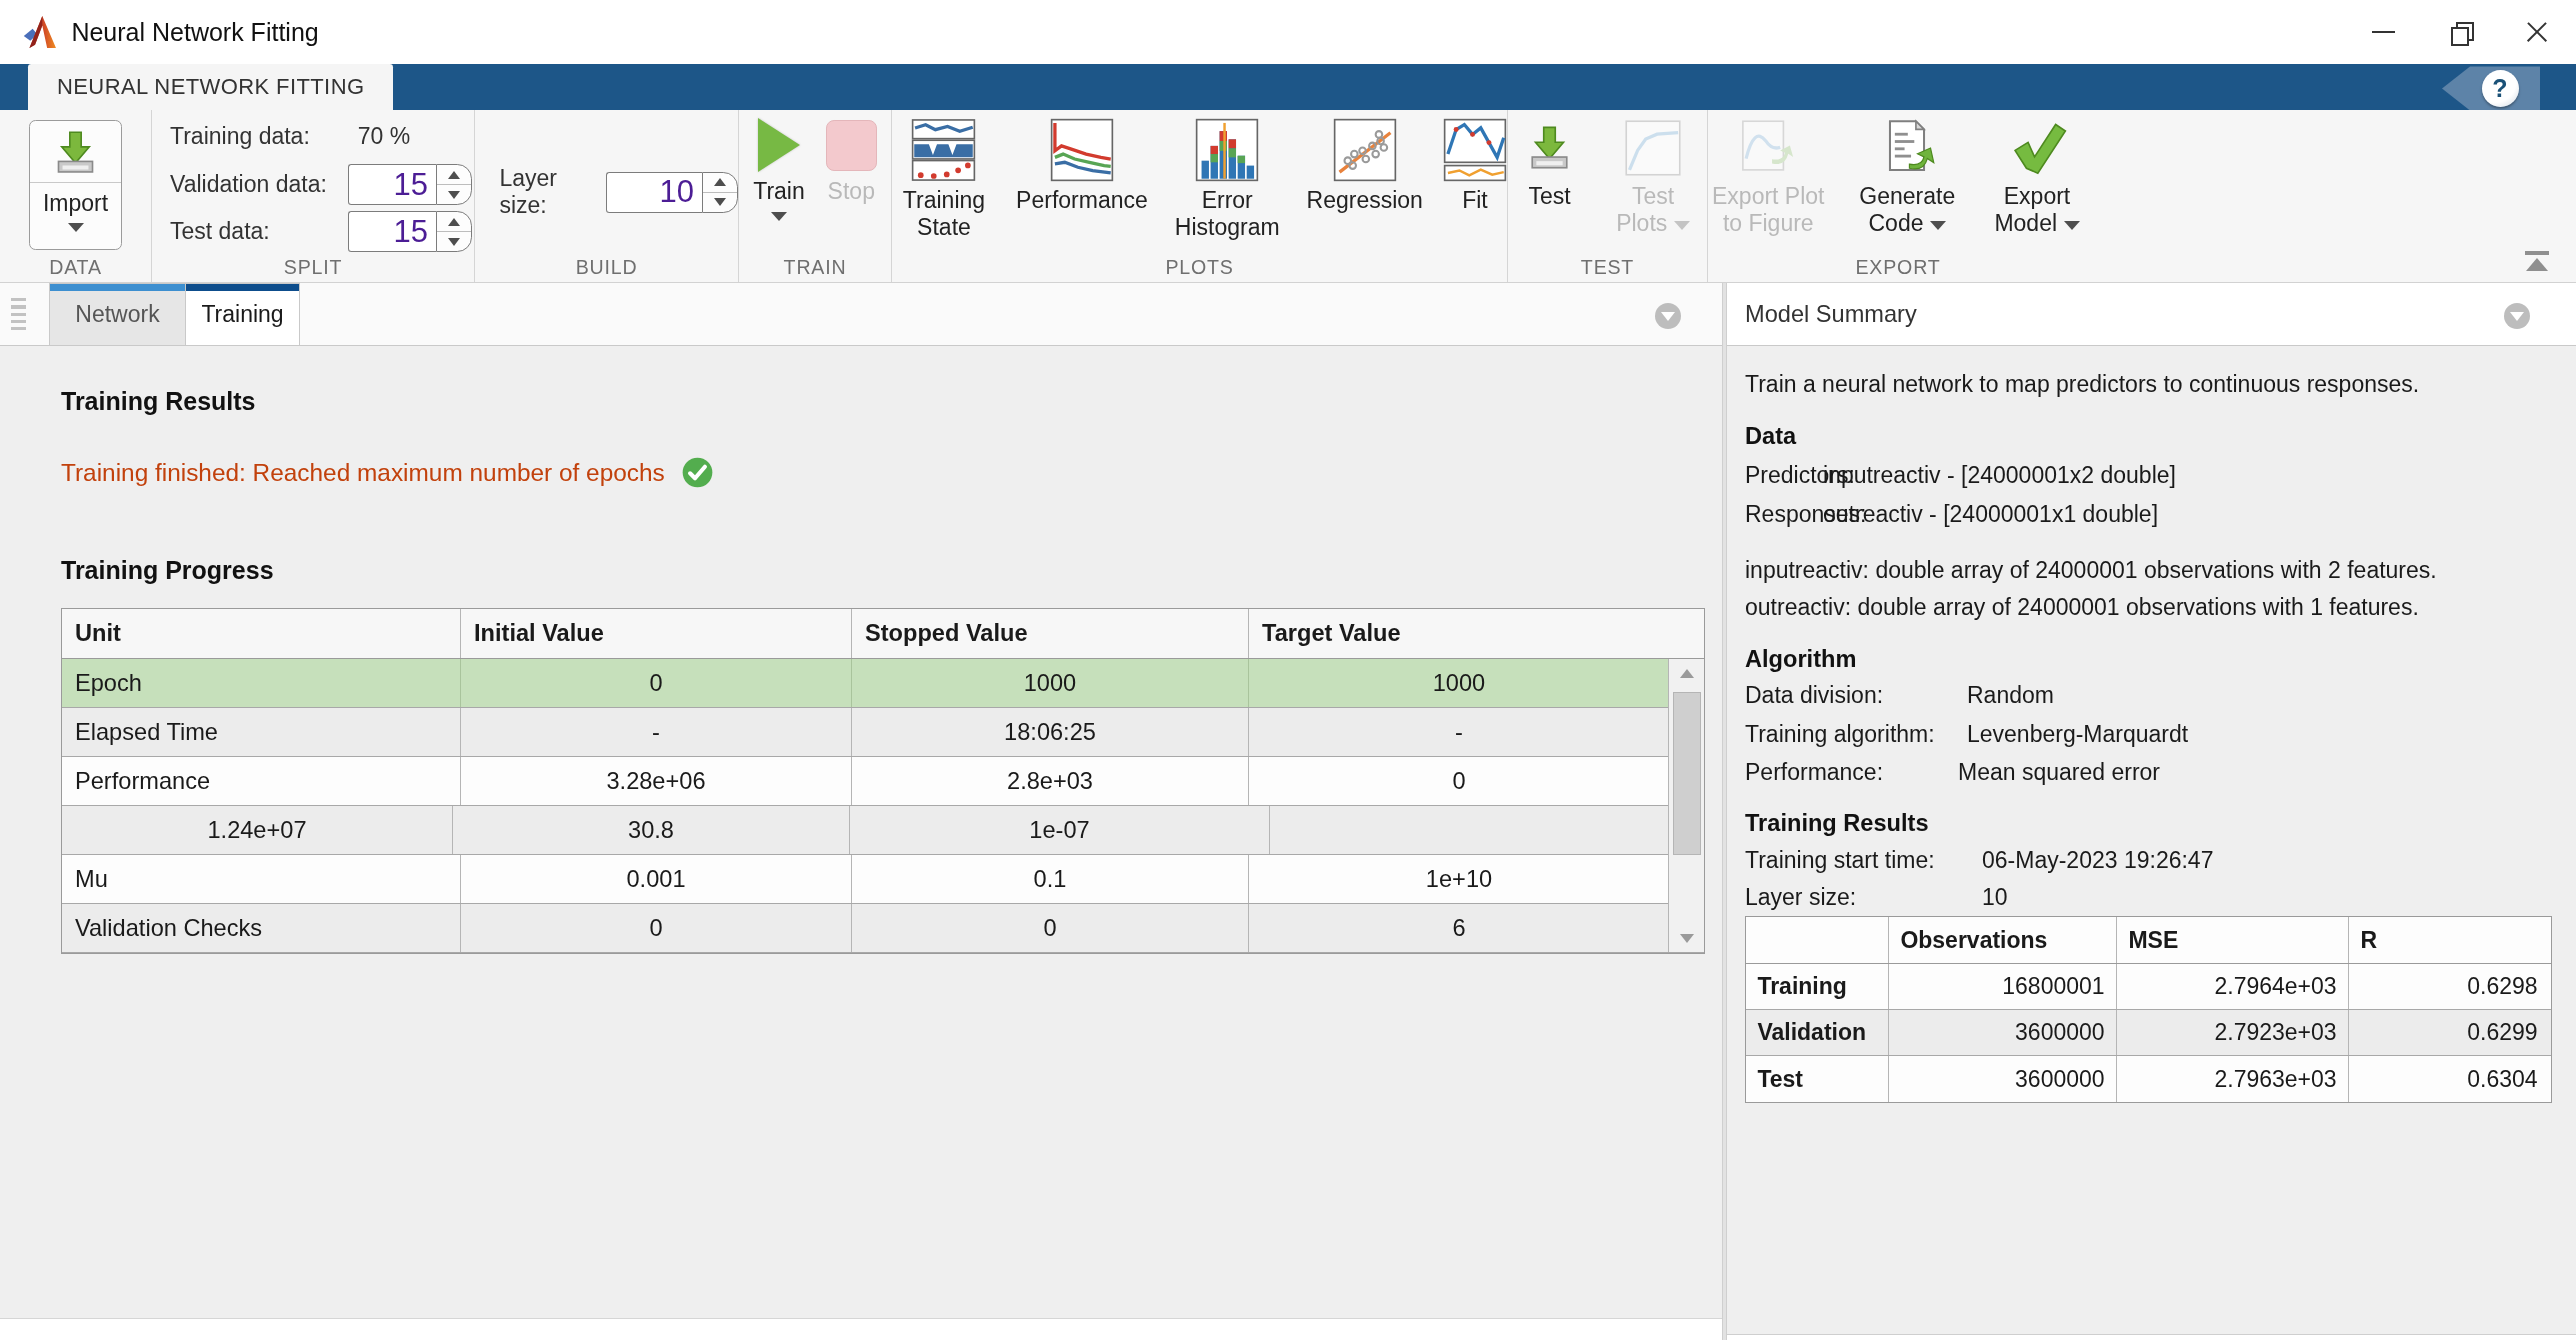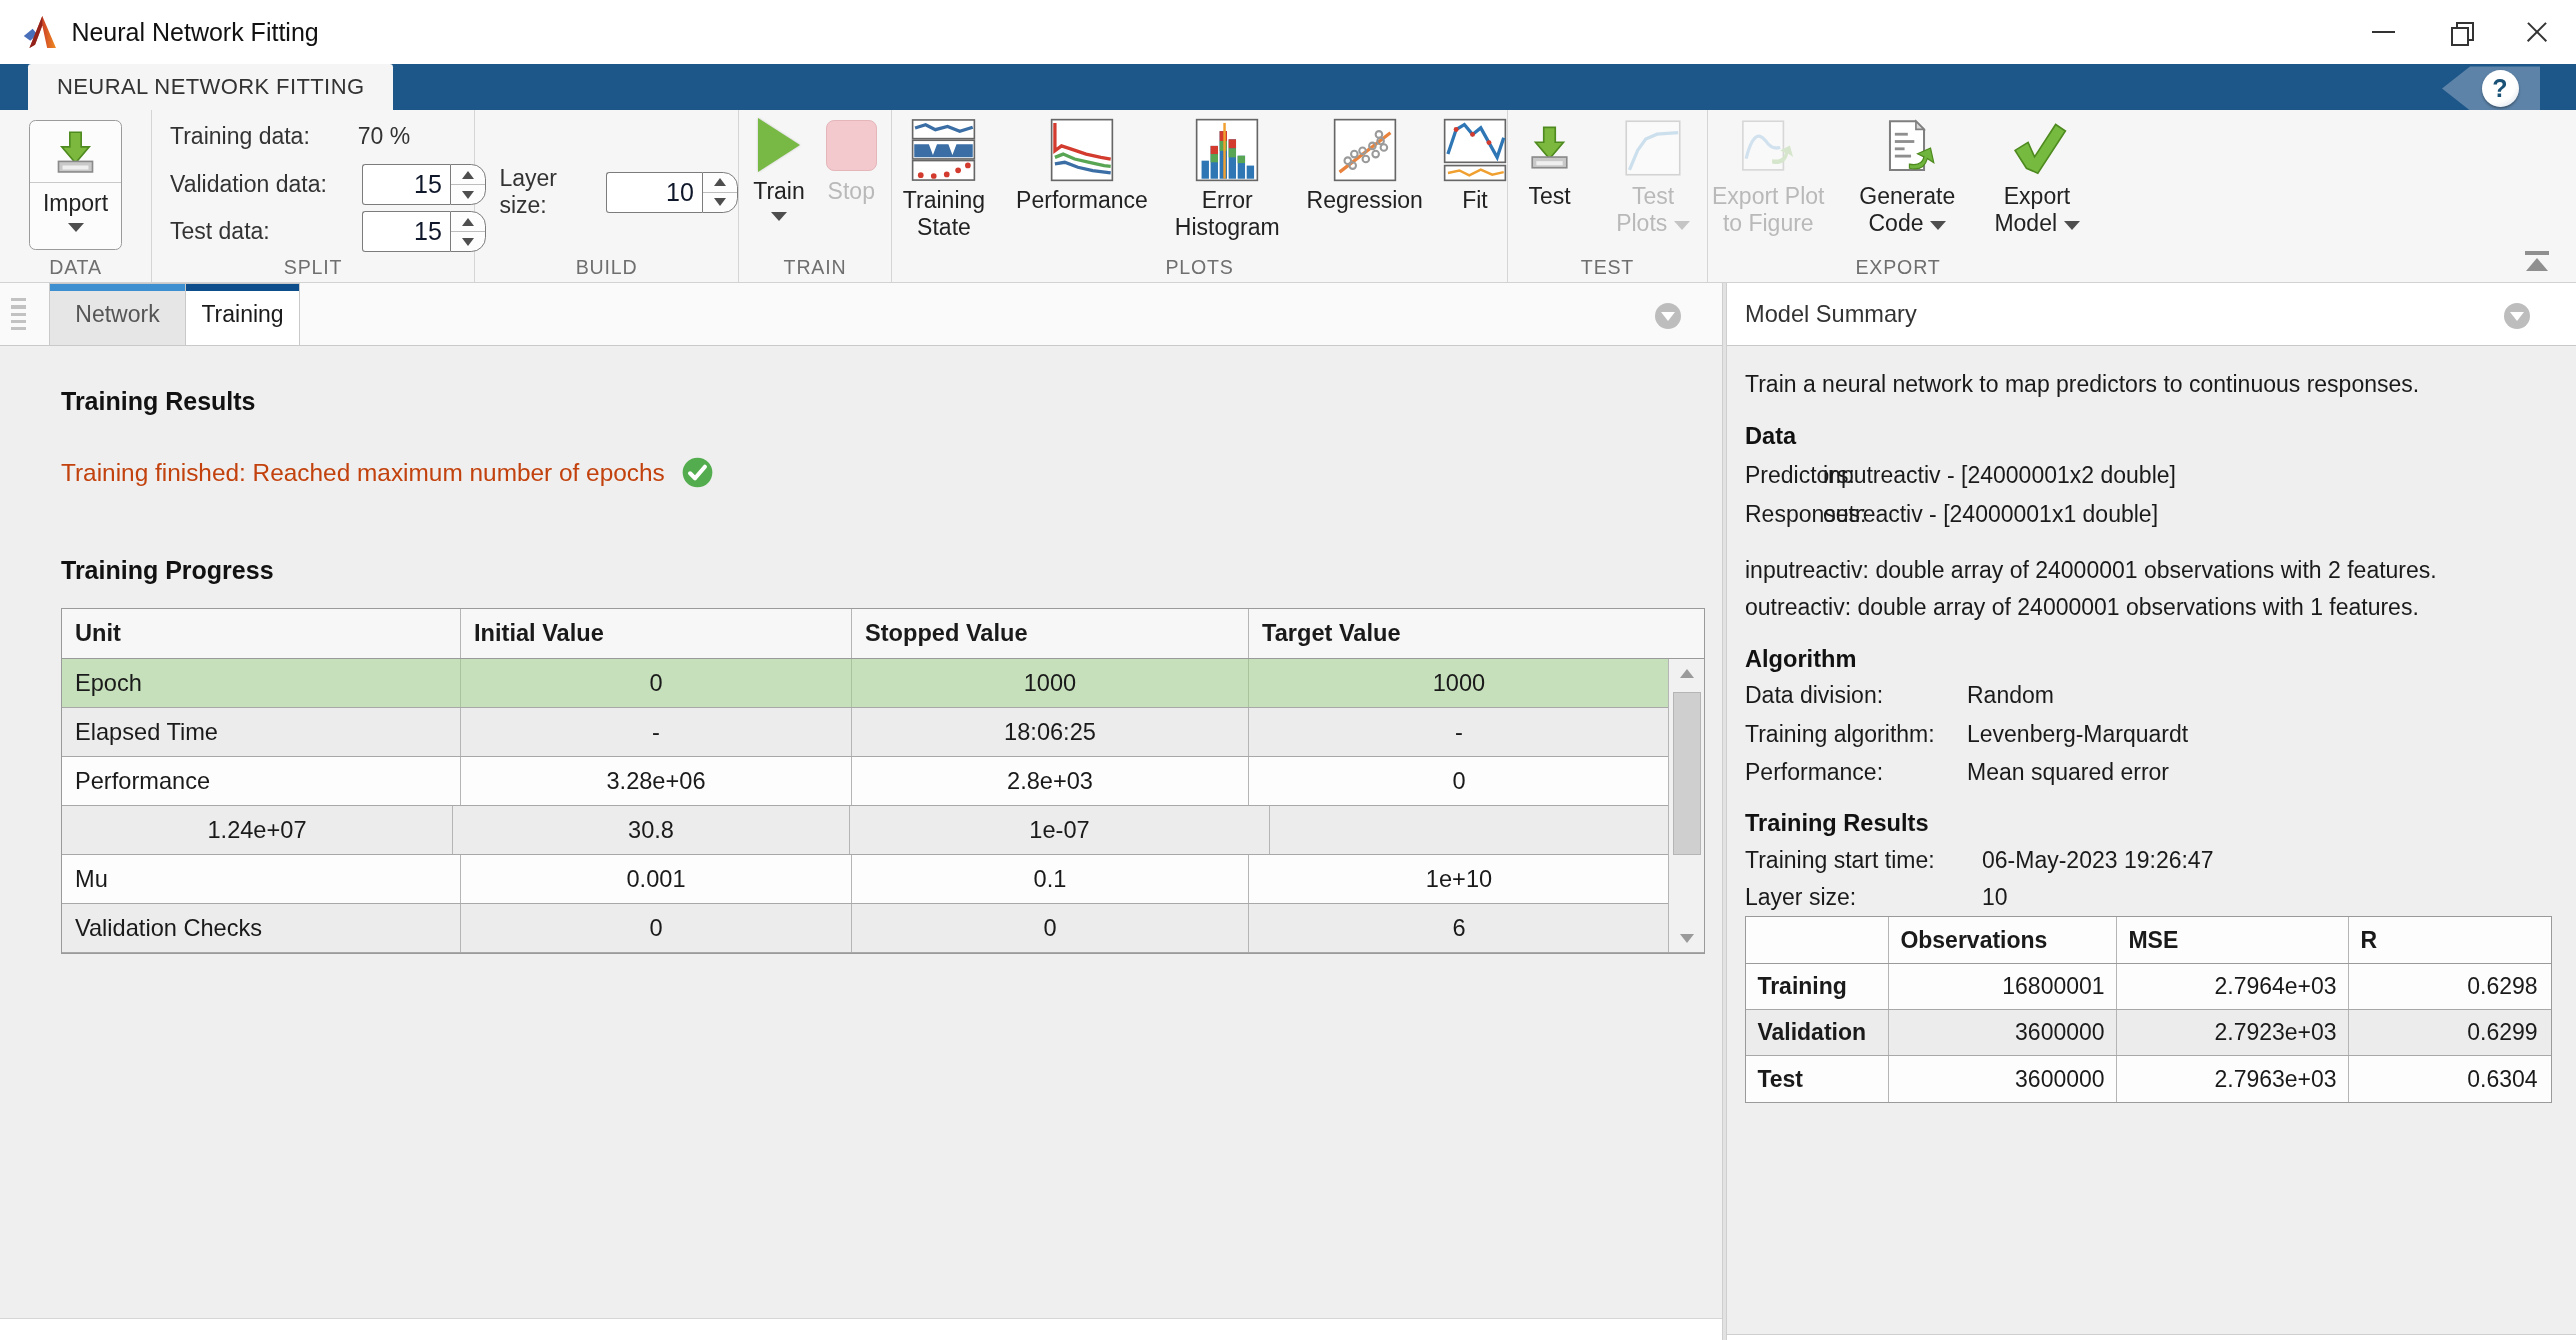--- a/index.html
+++ b/index.html
@@ -39,21 +39,21 @@
   .import-btn .ic { margin-top:8.1px; }
   .import-btn .import-divider { width:100%; height:0.8px; background:#c9c9c9; margin-top:6.5px; }
   .import-btn .lbl { font-size:23px; color:#222; margin-top:6.5px; }
 
   .sec-split { width:323px; }
   .split-row { position:absolute; left:18px; display:flex; align-items:center; }
   .split-label { font-size:23px; color:#333; }
   .plain-val { font-size:23px; color:#333; }
 
   .spinner { display:flex; height:41px; }
-  .spin-input { width:88px; height:41px; border:0.8px solid #7c7c7c; border-right:none; border-radius:3.3px 0 0 3.3px; background:#fff; font-size:25px; text-align:right; padding-right:8.1px; font-family:inherit; color:#0f172a;margin-left:14px; }
+  .spin-input { width:88px; height:41px; border:0.8px solid #7c7c7c; border-right:none; border-radius:3.3px 0 0 3.3px; background:#fff; font-size:31px; text-align:right; padding-right:8.1px; font-family:inherit; color:#4c1d95; }
   .spin-btns { width:36px; height:41px; border:0.8px solid #7c7c7c; border-radius:0 14.7px 14.7px 0; background:#fdfdfd; display:flex; flex-direction:column; }
   .spin-up,.spin-down { flex:1; display:flex; align-items:center; justify-content:center; }
   .spin-up { border-bottom:0.8px solid #bdbdbd; }
   .t-up-s { width:0; height:0; border-left:6.5px solid transparent; border-right:6.5px solid transparent; border-bottom:8.1px solid #4e4e4e; }
   .t-dn-s { width:0; height:0; border-left:6.5px solid transparent; border-right:6.5px solid transparent; border-top:8.1px solid #4e4e4e; }
 
   .sec-build { width:264px; }
   .sec-train { width:153px; }
   .train-row { position:absolute; left:0; top:6.5px; width:100%; display:flex; justify-content:center; gap:21px; }
   .tool-btn { display:flex; flex-direction:column; align-items:center; }
@@ -557,21 +557,21 @@
         <div class="rp-pair" style="top:336px;">
           <span>Data division:</span>
           <span class="v" style="left:222px;">Random</span>
         </div>
         <div class="rp-pair" style="top:375px;">
           <span>Training algorithm:</span>
           <span class="v" style="left:222px;">Levenberg-Marquardt</span>
         </div>
         <div class="rp-pair" style="top:413px;">
           <span>Performance:</span>
-          <span class="v" style="left:222px;">Mean squared error</span>
+          <span class="v" style="left:213px;">Mean squared error</span>
         </div>
 
         <div class="rp-bold" style="left:18px; top:464px;">Training Results</div>
         <div class="rp-pair" style="top:501px;">
           <span>Training start time:</span>
           <span class="v" style="left:237px;">06-May-2023 19:26:47</span>
         </div>
         <div class="rp-pair" style="top:538px;">
           <span>Layer size:</span>
           <span class="v" style="left:237px;">10</span>

